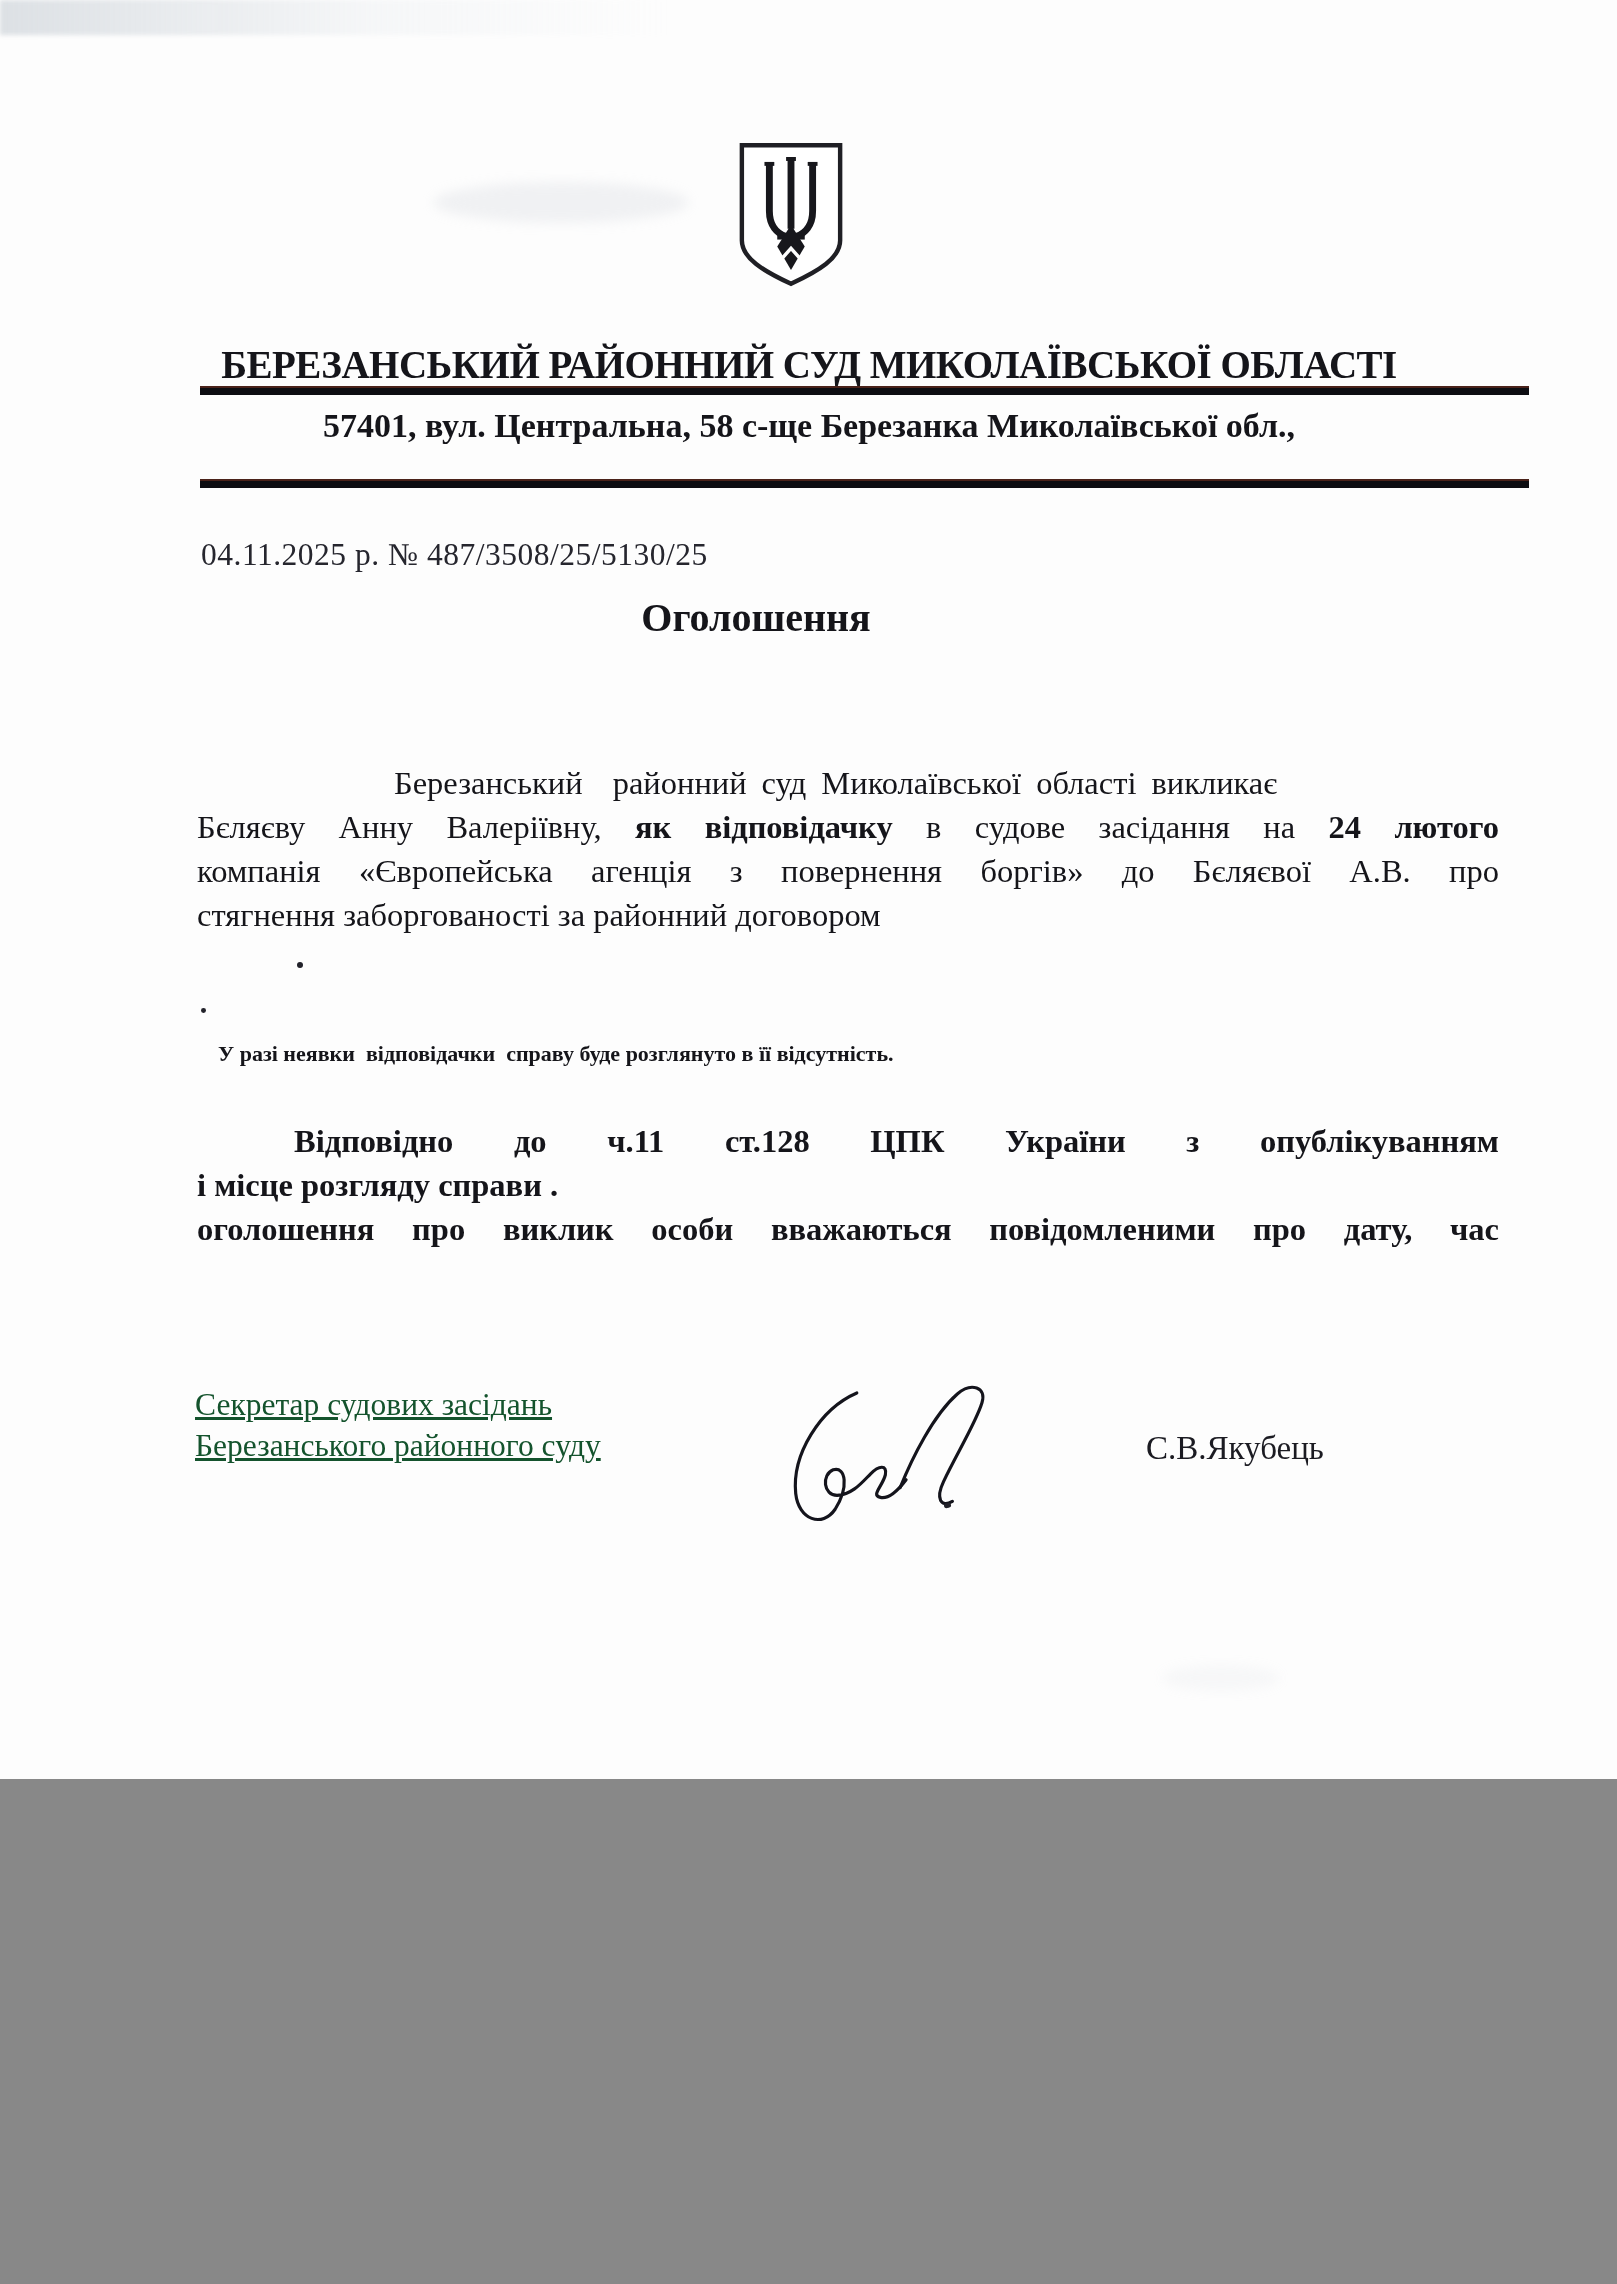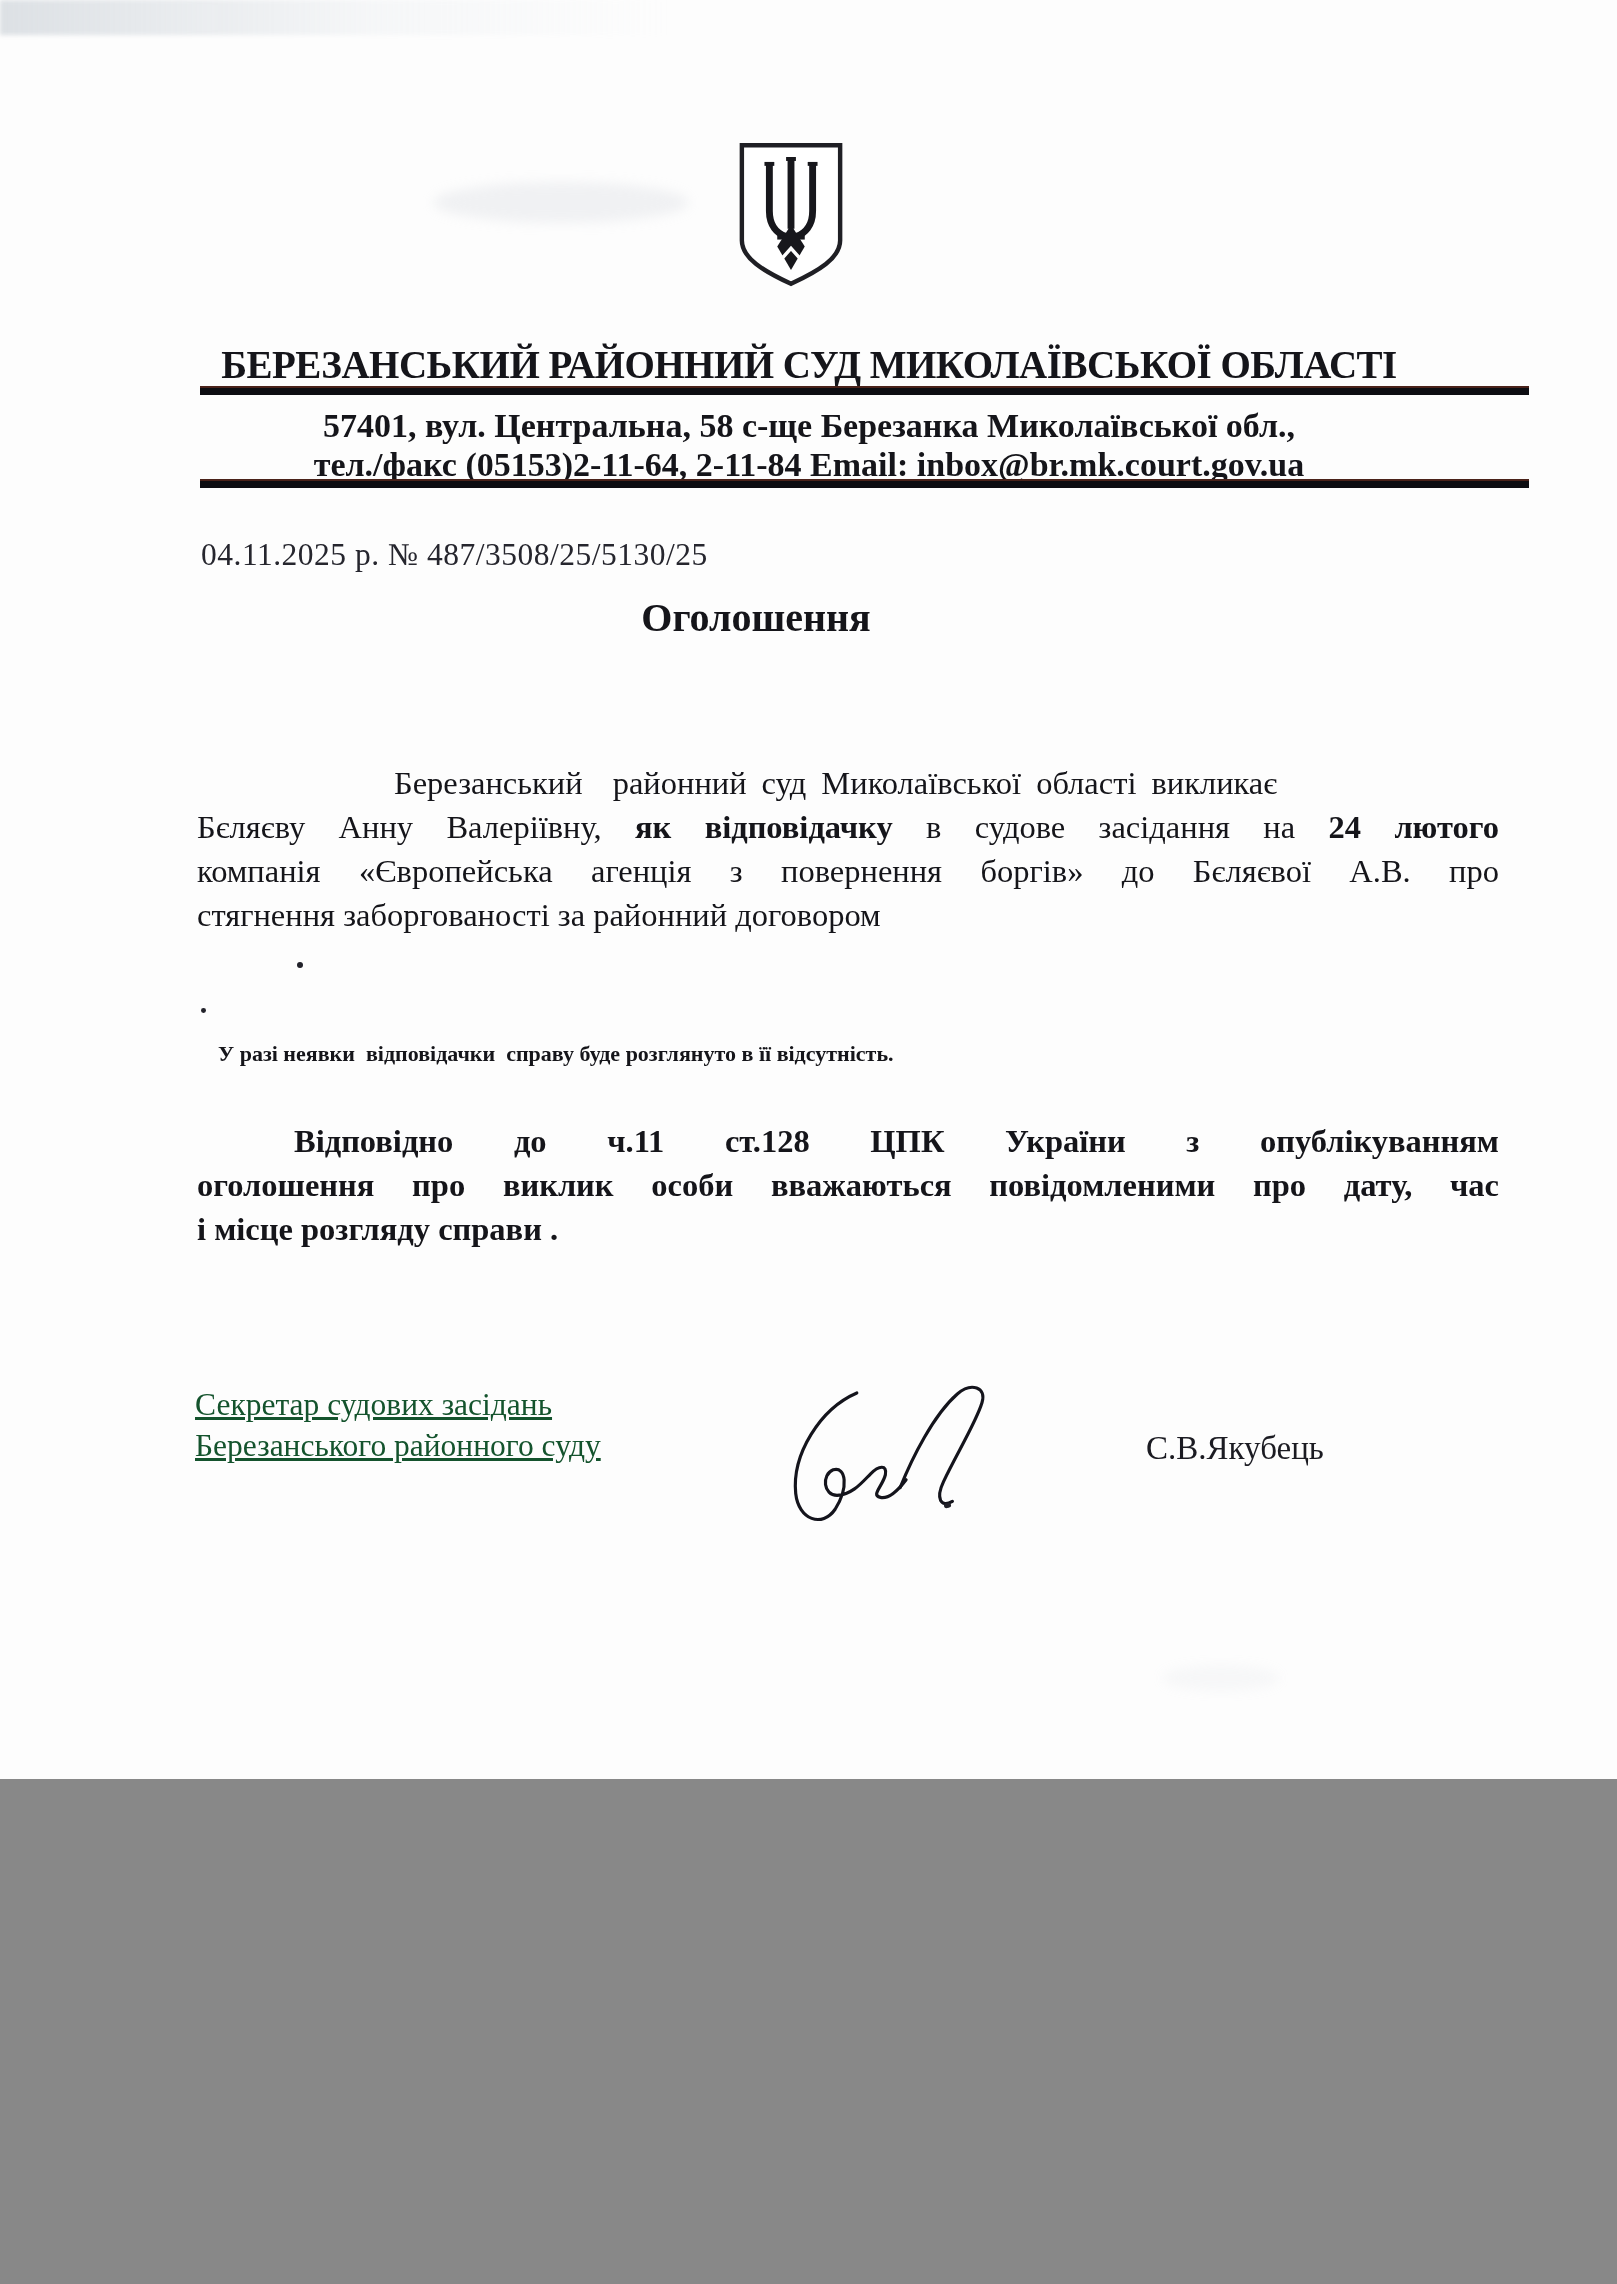--- a/index.html
+++ b/index.html
@@ -87,21 +87,20 @@
       <path d="M44,99 H72"></path>
     </g>
     <path d="M58,86 L44,108 L58,132 L72,108 Z" fill="#17171c"></path>
     <path d="M49,120 L58,110 L67,120" stroke="#fdfdfd" stroke-width="3.5" fill="none"></path>
   </svg>
 
   <div class="court-name">БЕРЕЗАНСЬКИЙ РАЙОННИЙ СУД МИКОЛАЇВСЬКОЇ ОБЛАСТІ</div>
   <div class="rule rule1"></div>
   <div class="address">
     <div>57401, вул. Центральна, 58 с-ще  Березанка Миколаївської обл.,</div>
-    <div>тел./факс (05153)2-11-64, 2-11-84 Email: inbox@br.mk.court.gov.ua</div>
   </div>
   <div class="rule rule2"></div>
 
   <div class="ref-line">04.11.2025 р. № 487/3508/25/5130/25</div>
 
   <div class="doc-title">Оголошення</div>
 
   <div class="para p1">
       <div class="tline" style="padding-left: 197px; word-spacing: 6.9px; margin-top: 45px;"><span>Березанський  районний суд Миколаївської області викликає</span></div>
       <div class="tline just"><span>Бєляєву Анну Валеріївну, </span><span class="b">як відповідачку</span><span> в  судове засідання  на  </span><span class="b">24 лютого</span></div>
@@ -109,22 +108,22 @@
       <div class="tline"><span>стягнення заборгованості за районний договором</span></div>
     </div>
 
   <div class="stray-dot d1"></div>
   <div class="stray-dot d2"></div>
 
   <div class="p2">У разі неявки  відповідачки  справу буде розглянуто в її відсутність.</div>
 
   <div class="para p3">
       <div class="tline just" style="padding-left: 97px;"><span>Відповідно  до  ч.11  ст.128  ЦПК  України  з  опублікуванням</span></div>
+      <div class="tline"><span>і місце розгляду справи .</span></div>
       <div class="tline just"><span>оголошення про виклик особи вважаються повідомленими про дату, час</span></div>
-      <div class="tline"><span>і місце розгляду справи .</span></div>
     </div>
 
   <div class="sig-role">
     <div>Секретар судових засідань</div>
     <div>Березанського районного суду</div>
   </div>
 
   <svg class="sig-scribble" viewBox="0 0 275 160" xmlns="http://www.w3.org/2000/svg">
     <g stroke="#14141c" stroke-width="3.2" fill="none" stroke-linecap="round">
       <path d="M82,14 C45,30 16,76 20,116 C23,143 47,151 60,132 C74,110 71,88 58,92

